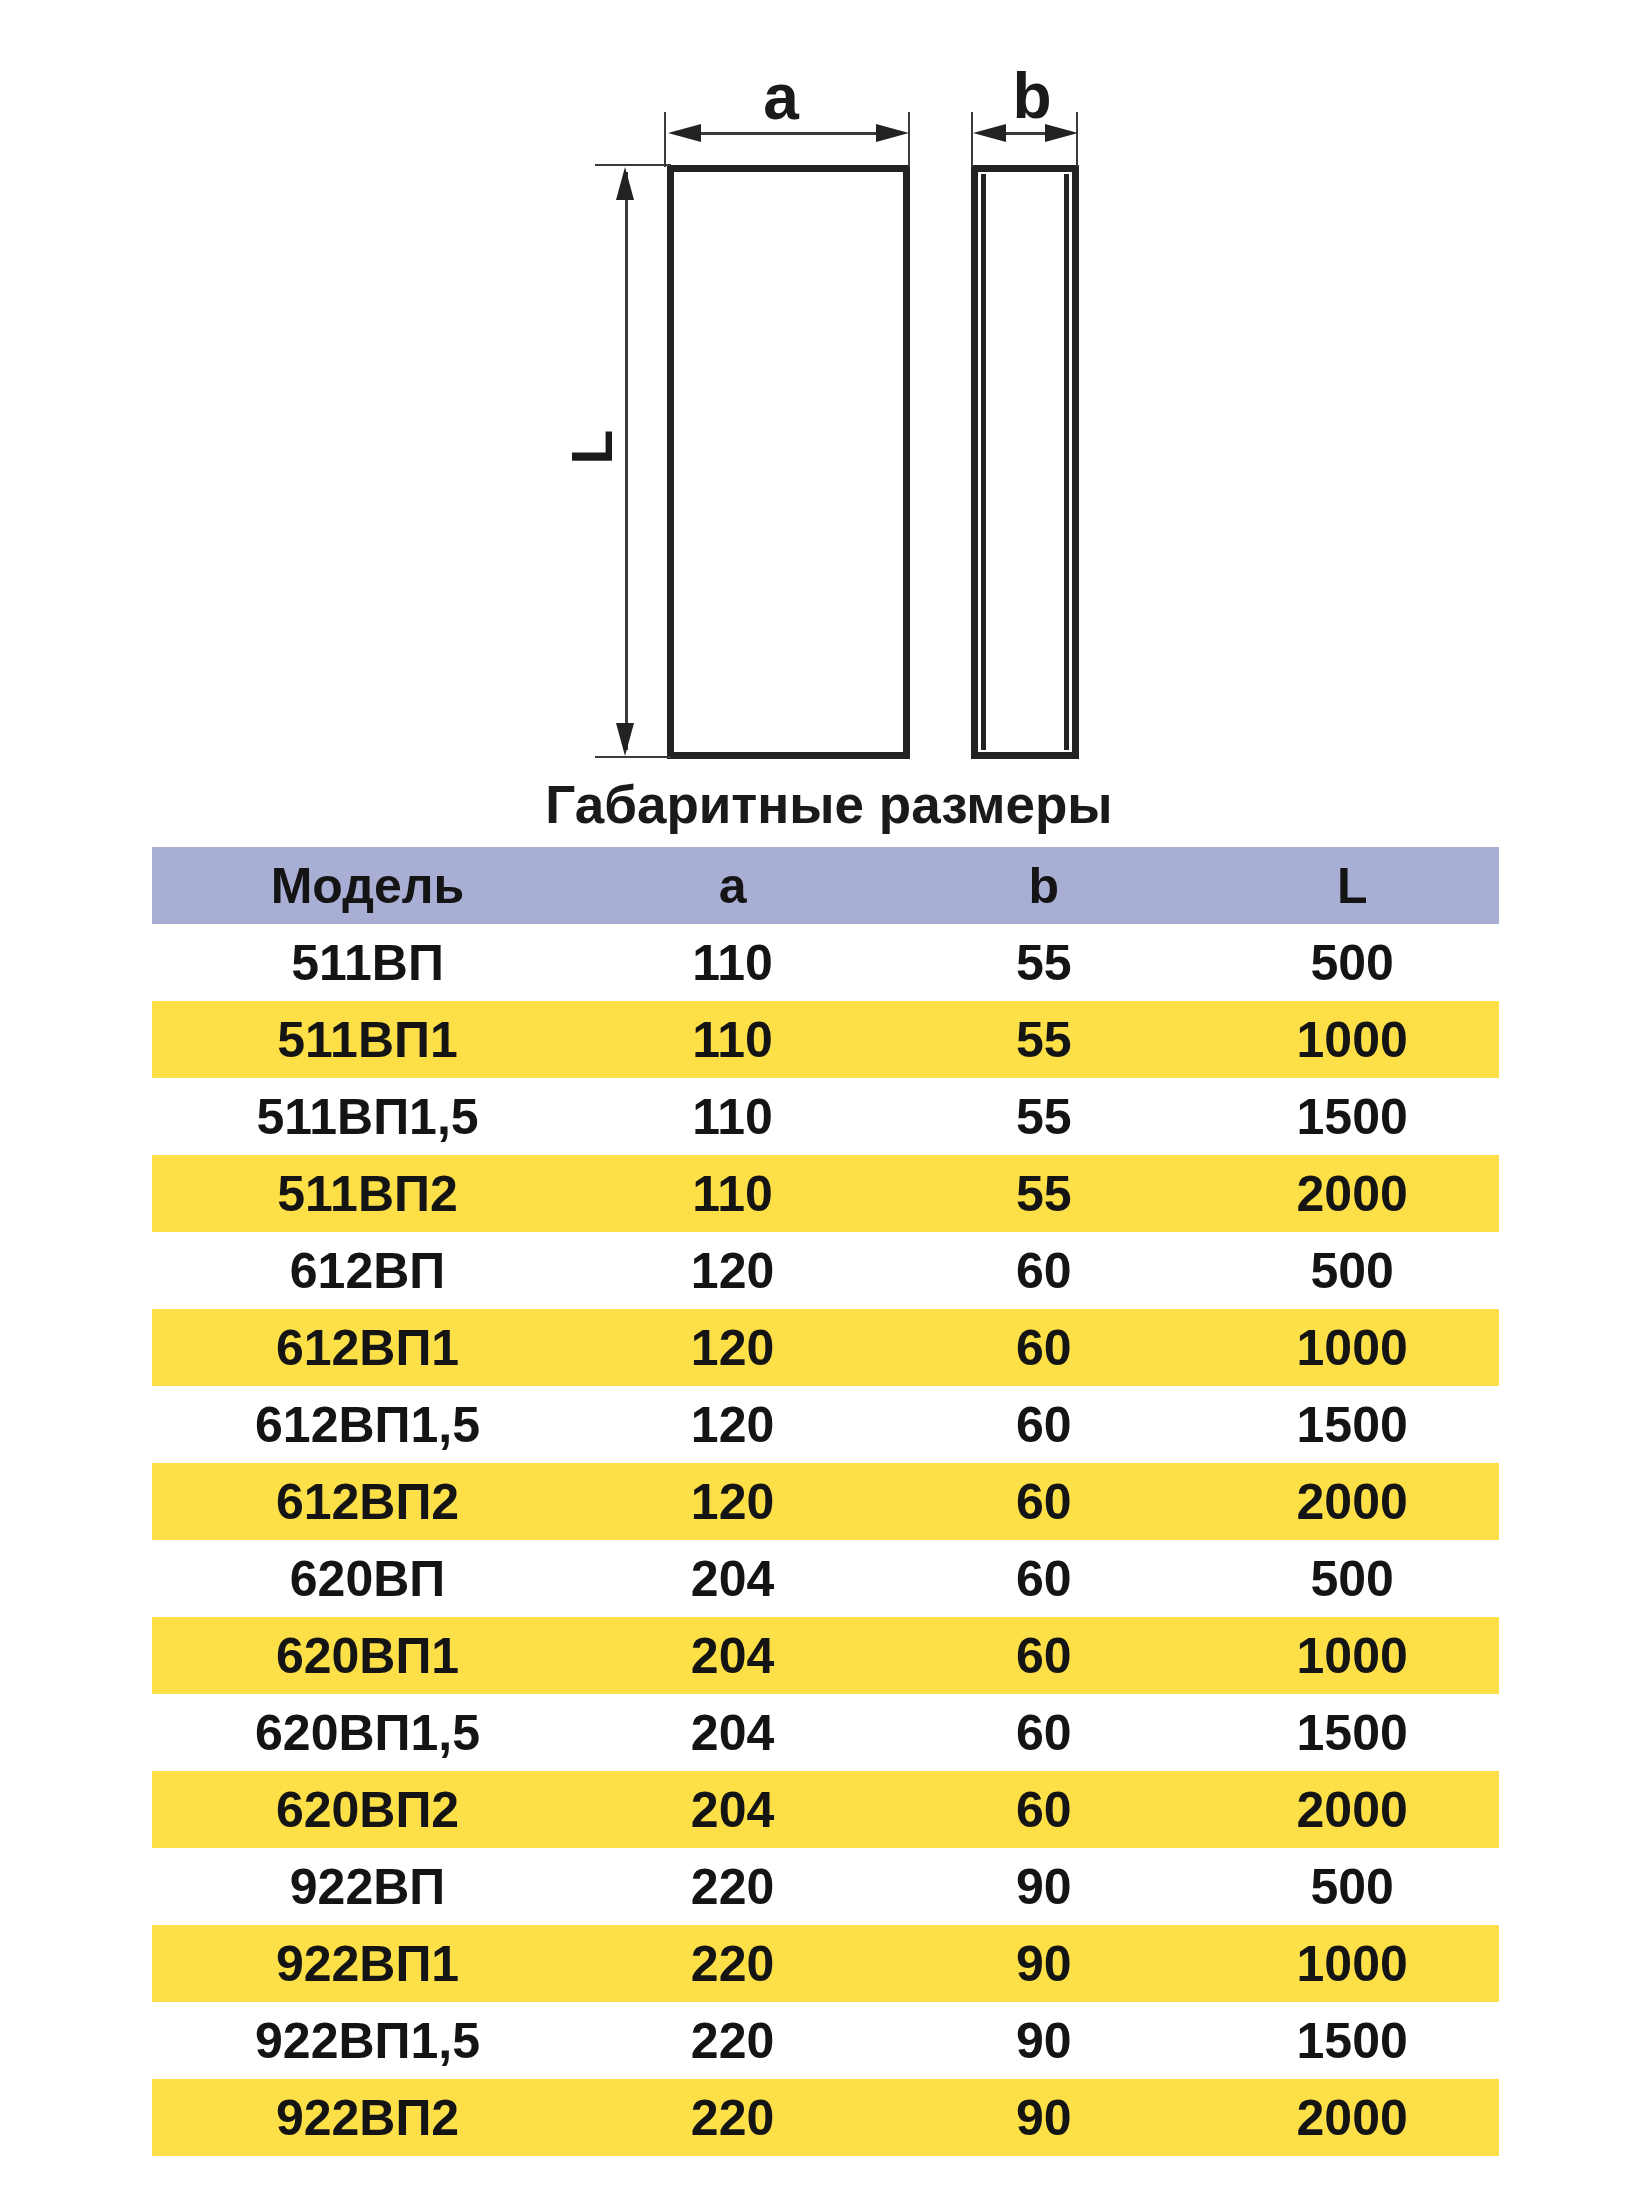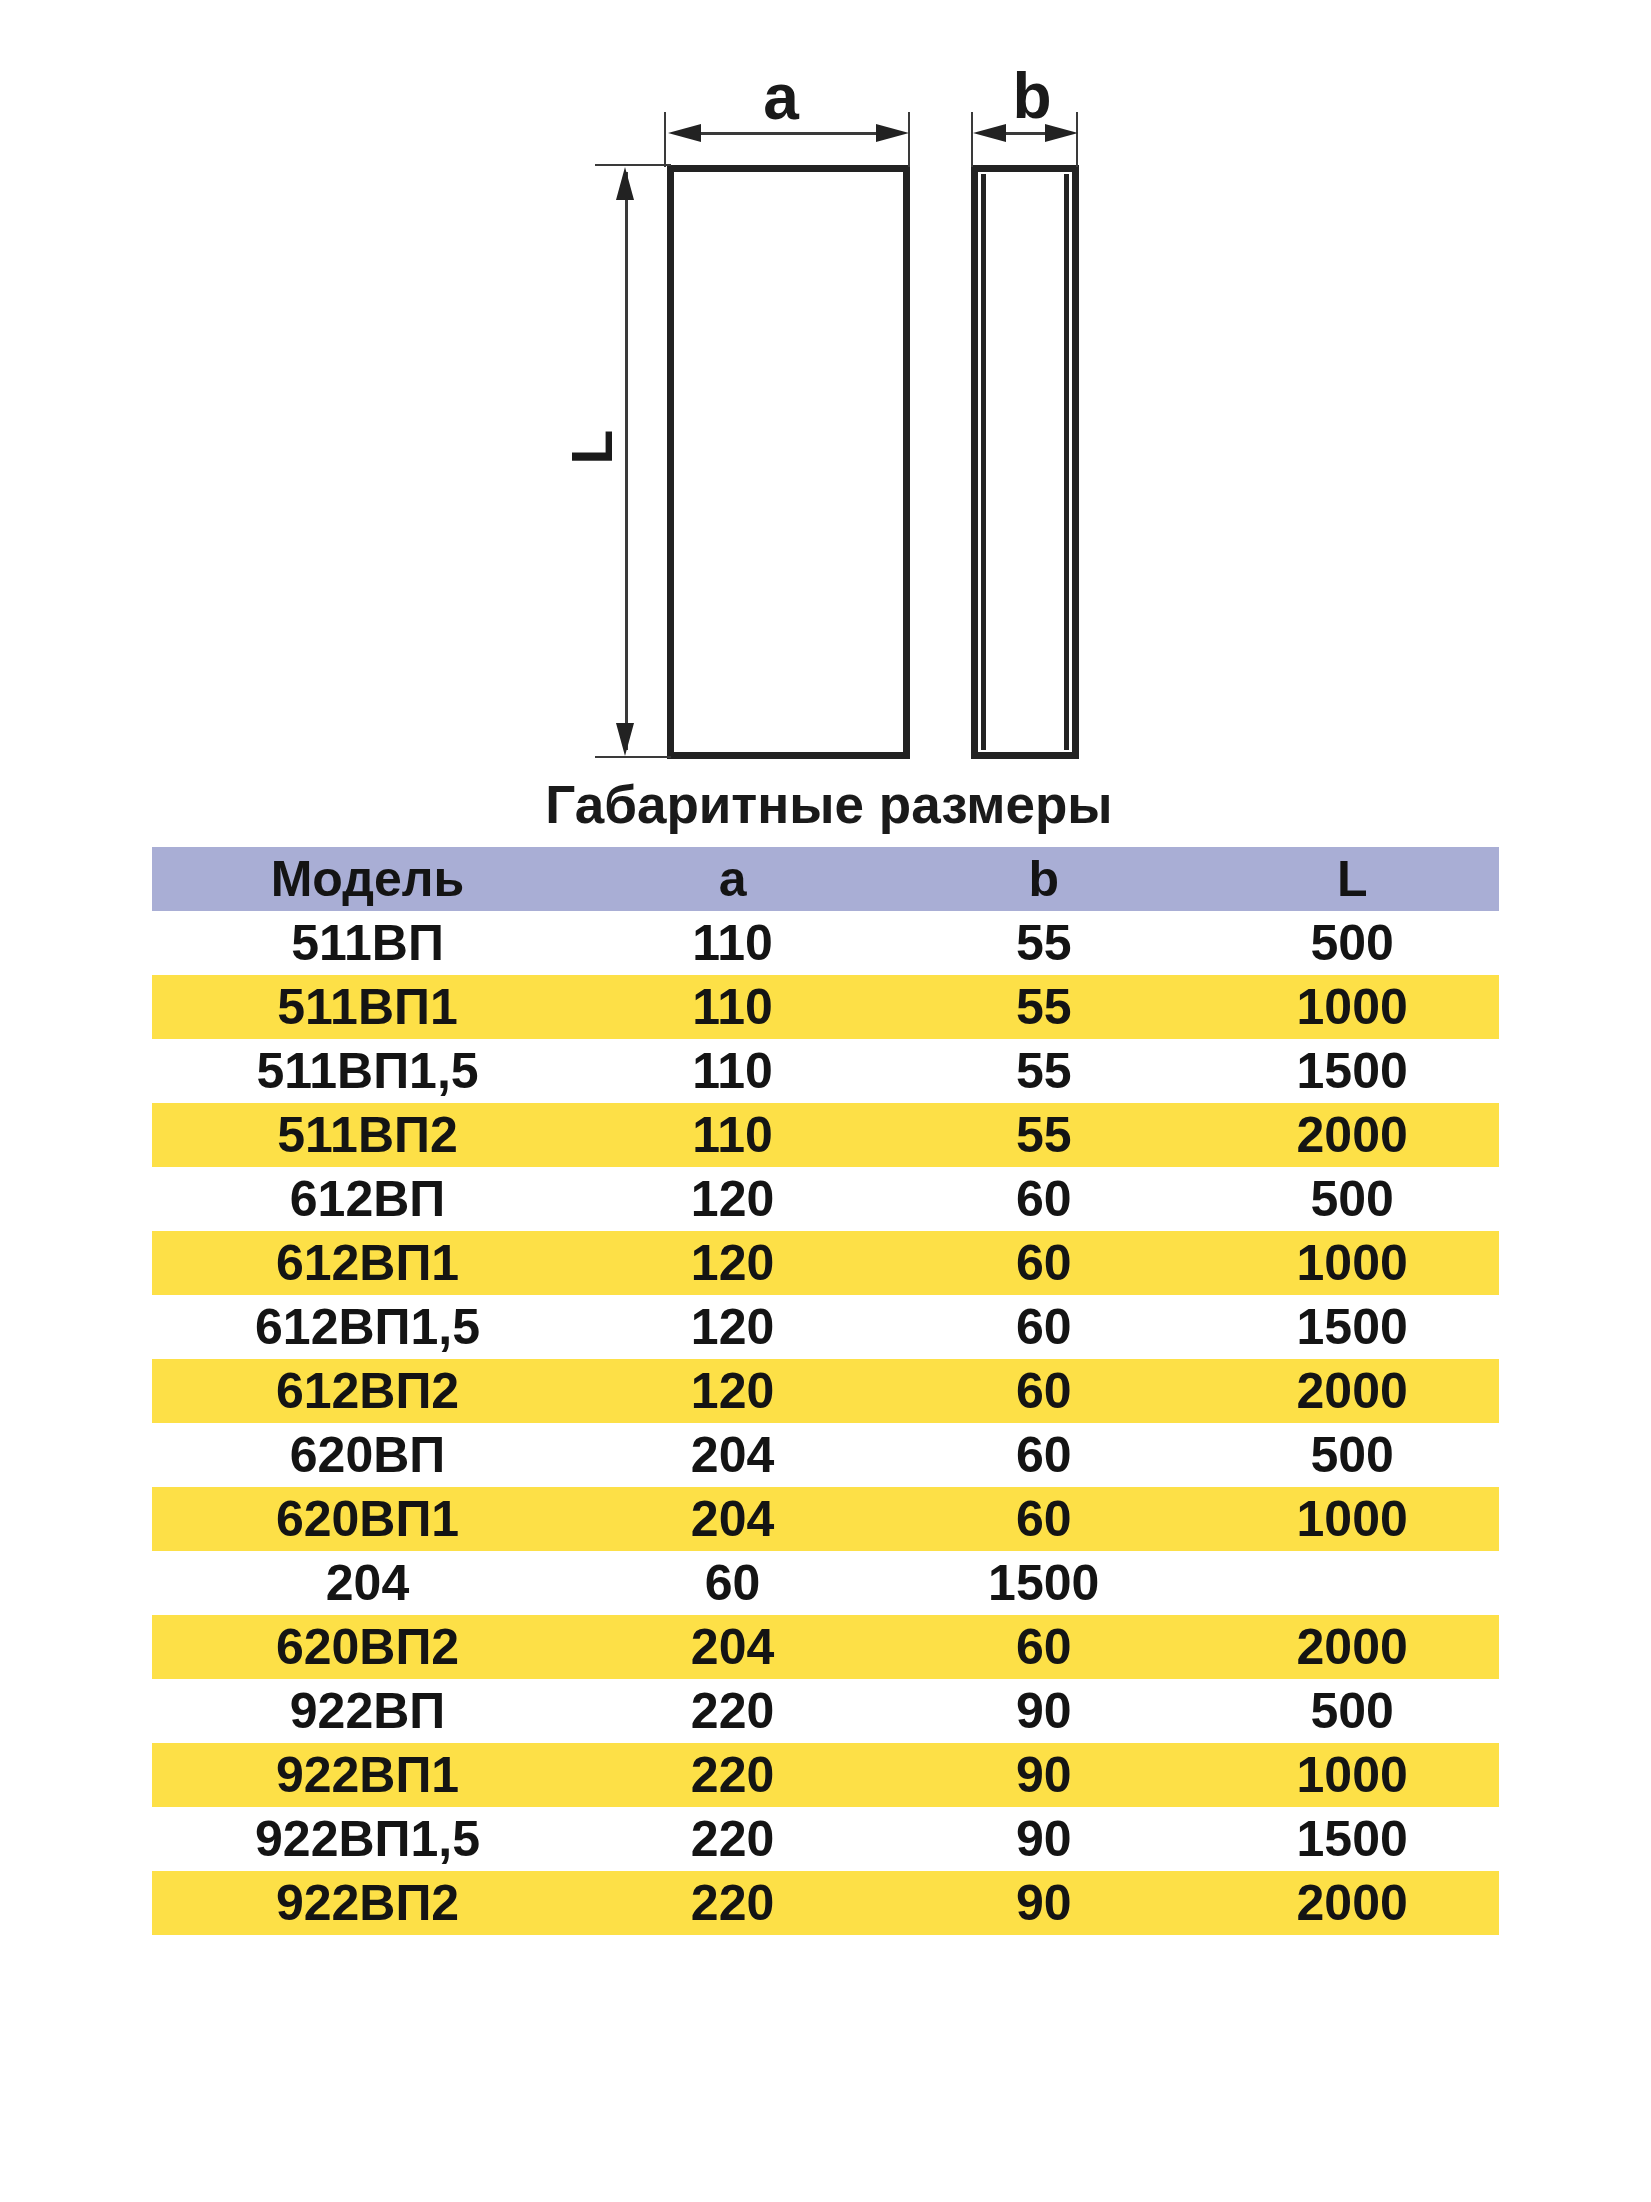--- a/index.html
+++ b/index.html
@@ -52,21 +52,21 @@
   .label-b{left:1032px;top:96px;font-size:64px;}
   .label-l{left:592px;top:447px;font-size:57px;transform:translate(-50%,-50%) rotate(-90deg);}
   .diagram-caption{
     position:absolute;left:829px;top:782px;transform:translate(-50%,-50%);
     font-size:53px;font-weight:700;color:#1a1a1a;white-space:nowrap;letter-spacing:0px;margin-top:22px;
   }
   
   .size-table{position:absolute;left:152px;top:847px;width:1347px;}
   .t-row{
     display:grid;grid-template-columns:32% 22.2% 24% 21.8%;
-    height:64px;align-items:center;text-align:center;
+    height:77px;align-items:center;text-align:center;
     font-size:50px;font-weight:700;color:#141414;
   }
   .t-row.header{background:#a9aed5;}
   .t-row.stripe{background:#fde047;}
   .t-cell{white-space:nowrap;}
 </style>
 </head>
 <body>
 
 <div class="diagram">
@@ -164,20 +164,21 @@
         <div class="t-cell">60</div>
         <div class="t-cell">500</div>
       </div>
       <div class="t-row stripe">
         <div class="t-cell">620ВП1</div>
         <div class="t-cell">204</div>
         <div class="t-cell">60</div>
         <div class="t-cell">1000</div>
       </div>
       <div class="t-row">
+        <div class="t-cell">620ВП1,5</div>
         <div class="t-cell">204</div>
         <div class="t-cell">60</div>
         <div class="t-cell">1500</div>
       </div>
       <div class="t-row stripe">
         <div class="t-cell">620ВП2</div>
         <div class="t-cell">204</div>
         <div class="t-cell">60</div>
         <div class="t-cell">2000</div>
       </div>

